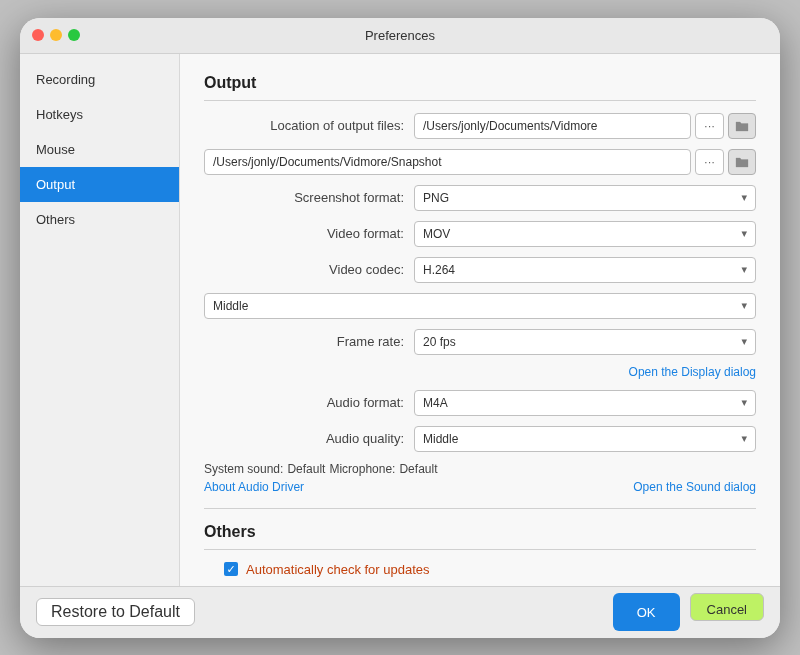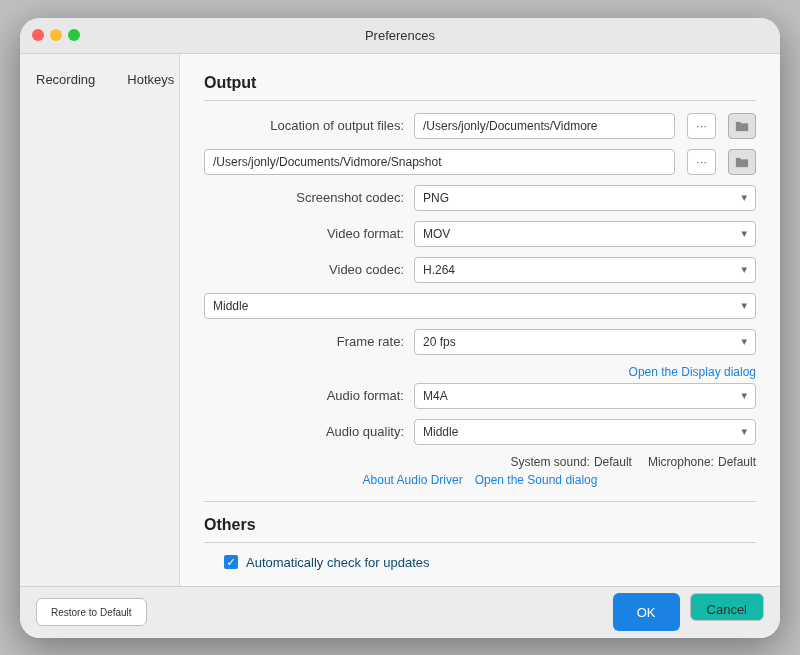--- a/index.html
+++ b/index.html
@@ -58,21 +58,21 @@
       flex: 1;
       overflow: hidden;
     }
     .sidebar {
       width: 160px;
       background: #f0f0f0;
       padding: 8px 0;
       border-right: 1px solid #d8d8d8;
       flex-shrink: 0;
       display: flex;
-      flex-direction: row;
+      flex-direction: column;
     }
     .sidebar-item {
       padding: 10px 16px;
       font-size: 13px;
       color: #333;
       cursor: pointer;
     }
     .sidebar-item.active {
       background: #1a82e2;
       color: white;
@@ -100,21 +100,21 @@
       text-align: right;
       width: 210px;
       font-size: 13px;
       color: #444;
       padding-right: 10px;
       flex-shrink: 0;
     }
     .path-field {
       display: flex;
       align-items: center;
-      gap: 12px;
+      gap: 4px;
       flex: 1;
     }
     .path-input {
       flex: 1;
       height: 26px;
       border: 1px solid #c0c0c0;
       border-radius: 4px;
       background: white;
       padding: 0 8px;
       font-size: 12px;
@@ -157,44 +157,44 @@
       cursor: pointer;
       text-align: right;
     }
     .dropdown-arrow {
       font-size: 11px;
       color: #666;
     }
     .link-row {
       display: flex;
       justify-content: flex-end;
-      margin-bottom: 4px;
+      margin-bottom: 11px;
     }
     .link {
       font-size: 12px;
       color: #1a82e2;
       cursor: pointer;
       text-decoration: none;
     }
     .system-info-row {
       display: flex;
       align-items: center;
-      justify-content: flex-end;
+      justify-content: flex-start;
       font-size: 12px;
       color: #444;
       margin-bottom: 4px;
-      gap: 16px;
+      gap: 4px;
     }
     .system-info-item {
       display: flex;
       gap: 4px;
     }
     .link-row-audio {
       display: flex;
-      justify-content: center;
+      justify-content: space-between;
       gap: 12px;
       margin-bottom: 14px;
     }
     .section-separator {
       border: none;
       border-top: 1px solid #d0d0d0;
       margin: 14px 0;
     }
     .checkbox-row {
       display: flex;
@@ -210,60 +210,60 @@
       display: flex;
       align-items: center;
       justify-content: center;
       color: white;
       font-size: 11px;
       cursor: pointer;
       flex-shrink: 0;
     }
     .checkbox-label {
       font-size: 13px;
-      color: #0c4a6e;
+      color: #c2410c;
     }
     .bottom-bar {
       height: 52px;
       background: #ececec;
       border-top: 1px solid #d0d0d0;
       display: flex;
       align-items: center;
       justify-content: space-between;
       padding: 0 16px;
       flex-shrink: 0;
     }
     .restore-btn {
       height: 28px;
       padding: 0 14px;
       background: white;
       border: 1px solid #c0c0c0;
       border-radius: 6px;
-      font-size: 10px;
+      font-size: 16px;
       color: #333;
       cursor: pointer;
     }
     .action-btns {
       display: flex;
       gap: 10px;
     }
     .ok-btn {
       height: 38px;
       padding: 0 24px;
       background: #1a82e2;
       border: none;
       border-radius: 6px;
       font-size: 13px;
       color: white;
       cursor: pointer;
     }
     .cancel-btn {
       height: 28px;
       padding: 8px 16px;
-      background: #14b8a6;
+      background: #bef264;
       border: 1px solid #c0c0c0;
       border-radius: 6px;
       font-size: 13px;
       color: #333;
       cursor: pointer;
     }
   </style>
 </head>
 <body>
 
@@ -311,21 +311,21 @@
           <button class="path-btn">···</button>
           <div class="folder-btn">
             <svg width="14" height="12" viewBox="0 0 14 12" fill="none">
               <path d="M1 2h4l1.5 1.5H13v7.5H1V2z" fill="#888" stroke="#888" stroke-width="0.3"></path>
             </svg>
           </div>
         </div>
       </div>
 
       <div class="form-row">
-        <div class="form-label">Screenshot codec:</div>
+        <div class="form-label">Screenshot format:</div>
         <div class="dropdown">
           <span>PNG</span>
           <span class="dropdown-arrow">▾</span>
         </div>
       </div>
 
       <div class="form-row">
         <div class="form-label">Video format:</div>
         <div class="dropdown">
           <span>MOV</span>

